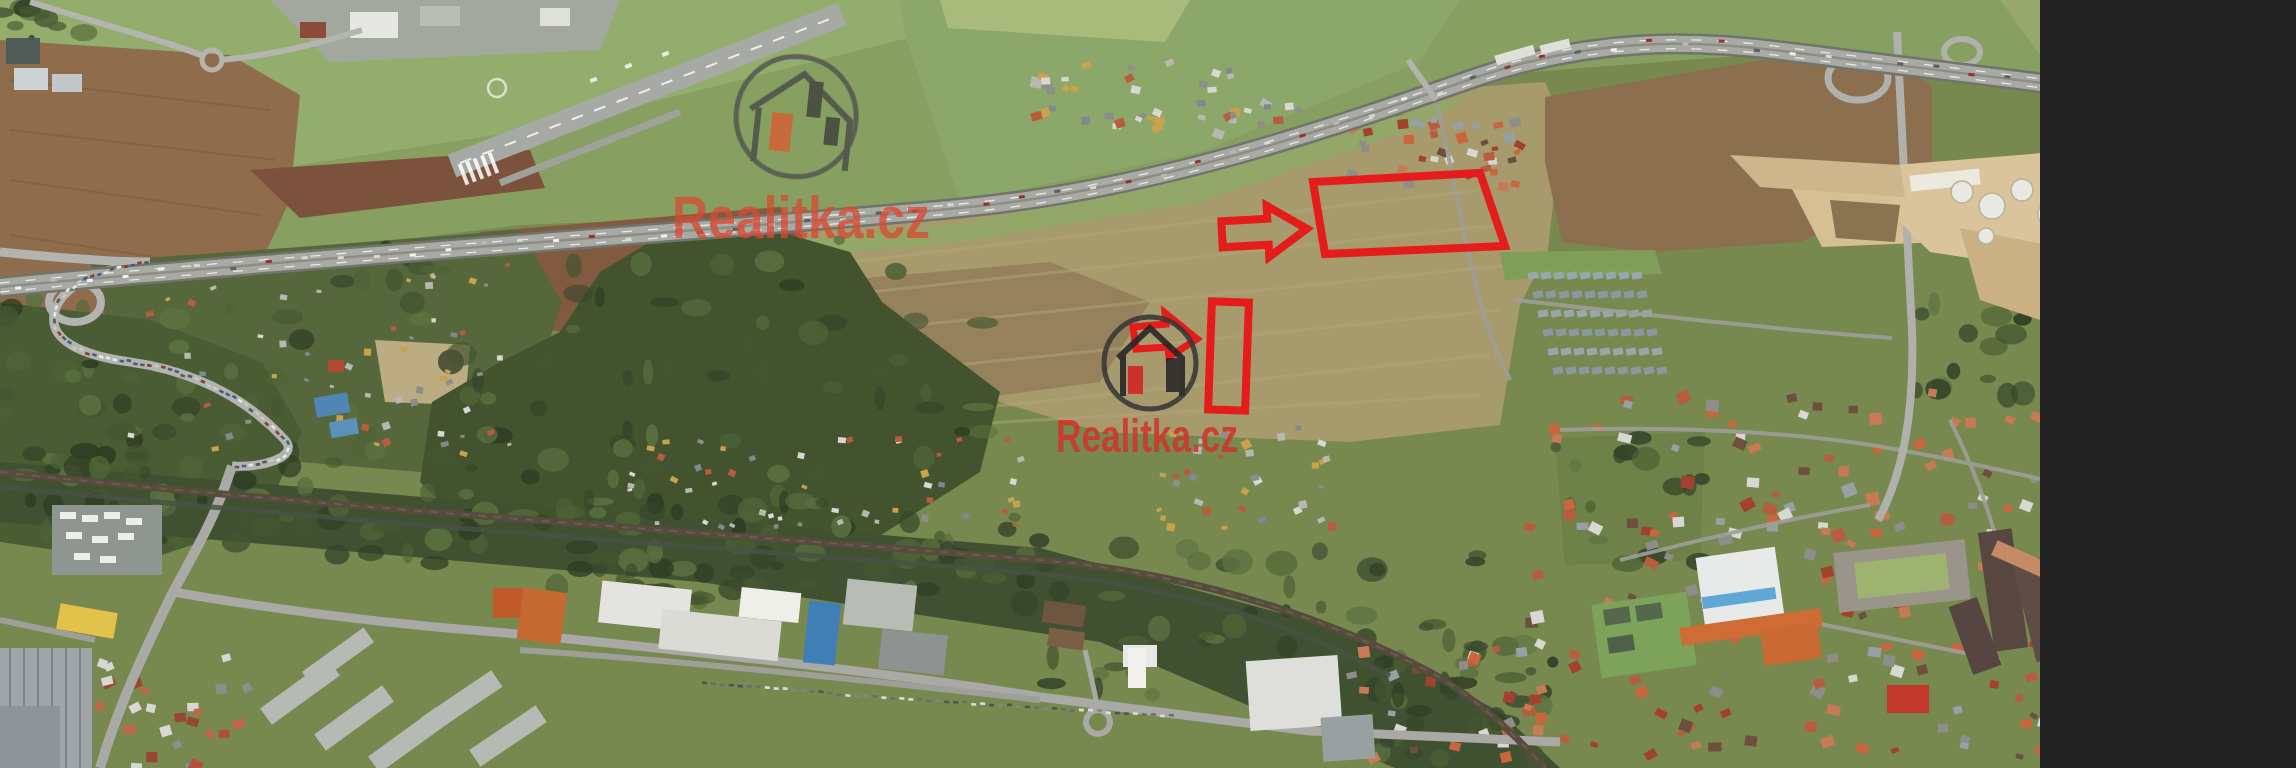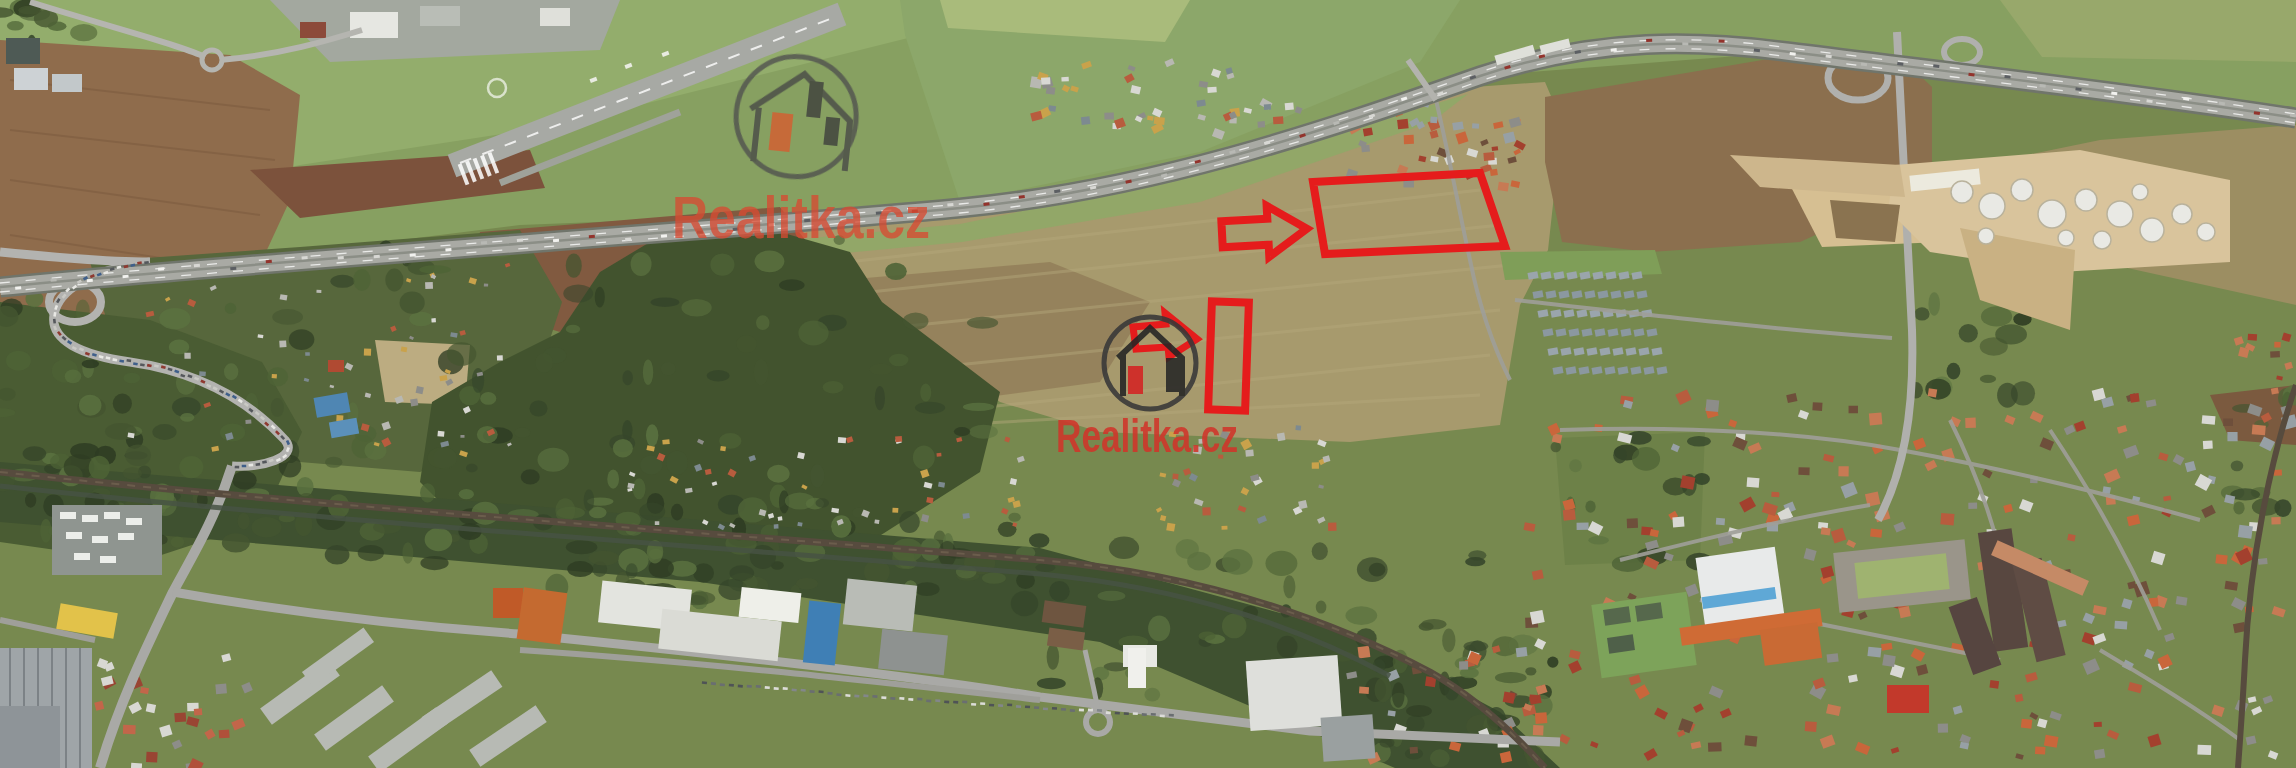--- a/index.html
+++ b/index.html
@@ -1,16 +1,16 @@
 <!DOCTYPE html>
 <html><head>
 <meta charset="utf-8">
 <style>
   html,body{margin:0;padding:0;background:#222;}
-  .stage{position:relative;width:2296px;height:768px;overflow:hidden;background:#7a8a55;}
+  .stage{position:relative;width:2040px;height:768px;overflow:hidden;background:#7a8a55;}
   svg{display:block}
   text.wm{font-family:"Liberation Sans","DejaVu Sans",sans-serif;font-weight:bold;}
 </style>
 </head>
 <body>
 
 <div class="stage">
 <svg width="2296" height="768" viewBox="0 0 2296 768" xmlns="http://www.w3.org/2000/svg">
 
   <g>

